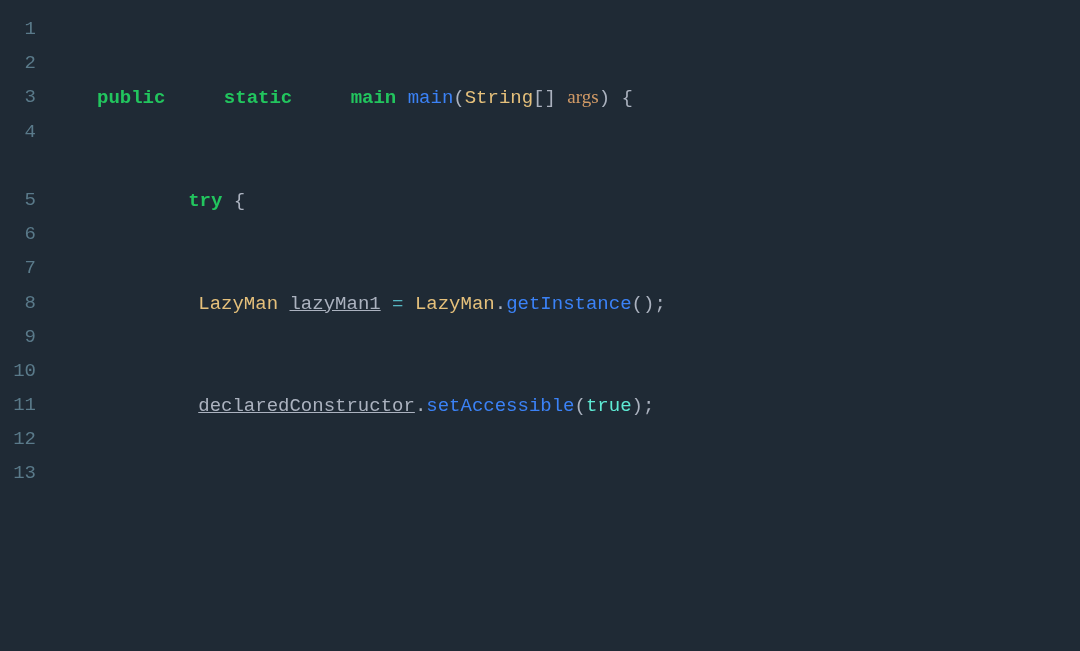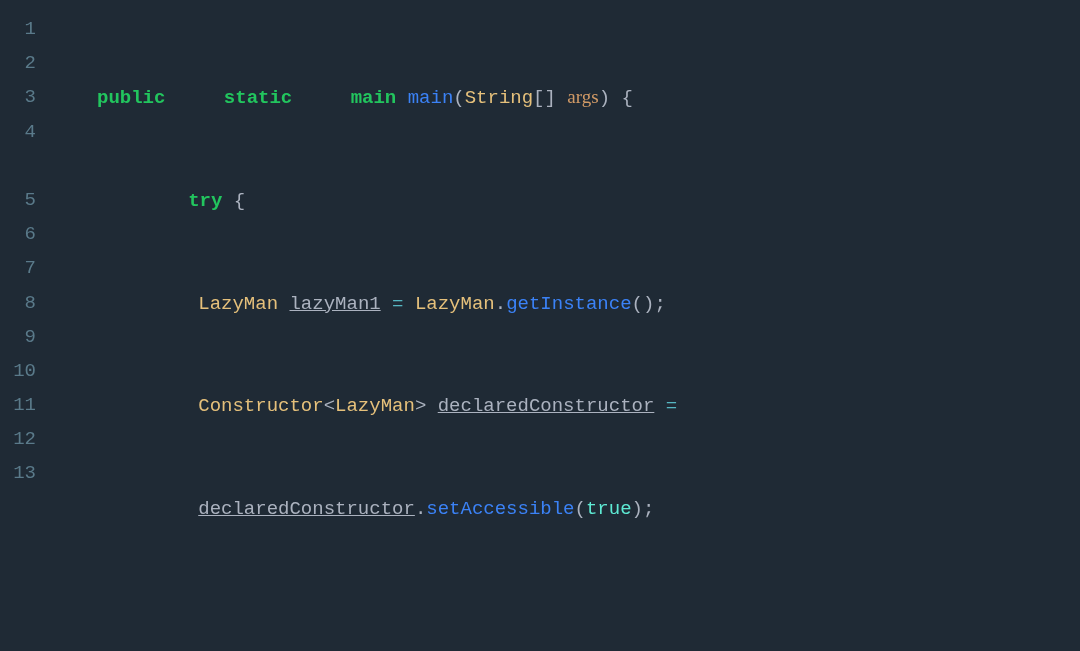--- a/index.html
+++ b/index.html
@@ -62,21 +62,20 @@
     <div class="line">9</div>
     <div class="line">10</div>
     <div class="line">11</div>
     <div class="line">12</div>
     <div class="line">13</div>
   </div>
   <div class="code">
     <div class="line"><span class="kw">public</span> <span class="kw">static</span> <span class="kw">main</span> <span class="fn">main</span><span class="punct">(</span><span class="type">String</span><span class="punct">[</span><span class="punct">]</span> <span class="param">args</span><span class="punct">)</span> <span class="punct">{</span></div>
     <div class="line">        <span class="kw">try</span> <span class="punct">{</span></div>
     <div class="line">             <span class="type">LazyMan</span> <span class="var">lazyMan1</span> <span class="op">=</span> <span class="type">LazyMan</span><span class="dot">.</span><span class="fn">getInstance</span><span class="punct">(</span><span class="punct">)</span><span class="punct">;</span></div>
-    <div class="line">             <span class="type">Constructor</span><span class="punct">&lt;</span><span class="type">LazyMan</span><span class="punct">&gt;</span> <span class="var">declaredConstructor</span> <span class="op">=</span> </div>
     <div class="line">             <span class="var">declaredConstructor</span><span class="dot">.</span><span class="fn">setAccessible</span><span class="punct">(</span><span class="true">true</span><span class="punct">)</span><span class="punct">;</span></div>
     
     
     
     
     
     
     
     
   </div>

